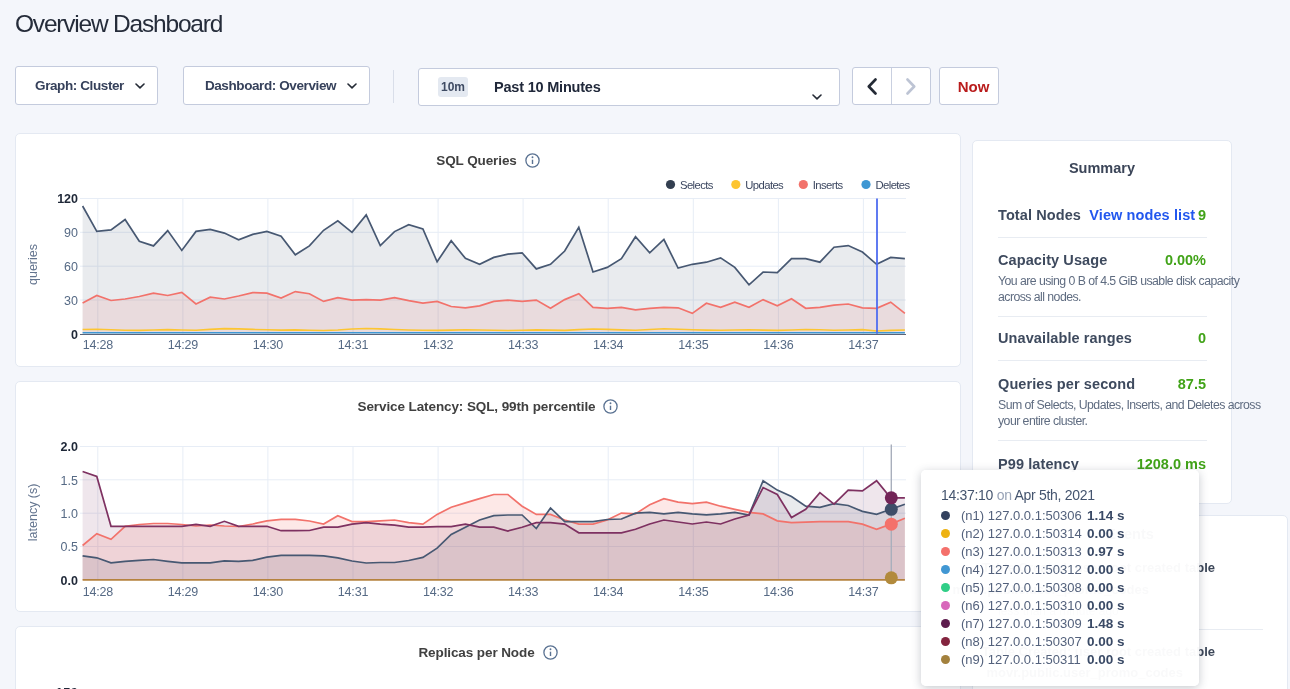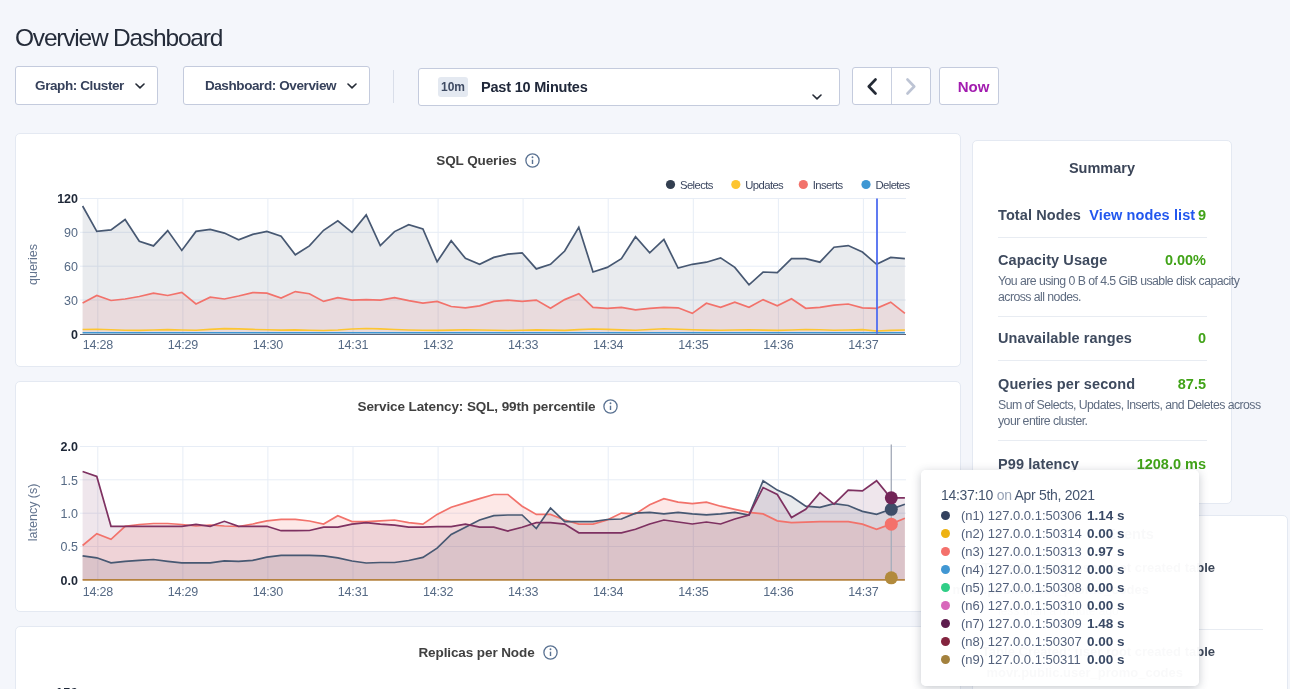--- a/index.html
+++ b/index.html
@@ -10,56 +10,56 @@
 .tdot { width:9px; height:9px; border-radius:50%; margin-left:20px; flex:none; }
 .tlbl { margin-left:11px; font-size:13px; color:#53617c; width:126px; }
 .tval { font-size:13.5px; font-weight:bold; color:#3a4a66; }
 .sumrow { position:absolute; left:25px; right:25px; display:flex; align-items:center; justify-content:space-between; }
 .sumlbl { font-size:14.5px; font-weight:bold; color:#3e4a5e; letter-spacing:0.1px; }
 .sumval { font-size:14.5px; font-weight:bold; color:#41a318; }
 .sumdesc { position:absolute; left:25px; font-size:12.3px; letter-spacing:-0.55px; color:#5f6c81; line-height:16px; white-space:nowrap; }
 .sumdiv { position:absolute; left:25px; right:24px; height:1px; background:#e8ecf2; }
 </style></head><body>
 
-<div class="abs" style="left:15px;top:24px;font-size:24.5px;color:#252c3a;letter-spacing:-1.2px;">Overview Dashboard</div>
+<div class="abs" style="left:15px;top:10px;font-size:24.5px;color:#252c3a;letter-spacing:-1.2px;">Overview Dashboard</div>
 
 <div class="btn" style="left:15px;top:66px;width:143px;height:39px;gap:11px;padding-left:7px;">
   <span style="font-size:13.5px;font-weight:bold;color:#36415b;letter-spacing:-0.4px;">Graph: Cluster</span>
     <svg width="10" height="6" viewBox="0 0 10 6" style="flex:none">
       <polyline points="1,1 5,4.8 9,1" fill="none" stroke="#242a35" stroke-width="1.6" stroke-linecap="round" stroke-linejoin="round"></polyline>
     </svg>
 </div>
 <div class="btn" style="left:183px;top:66px;width:187px;height:39px;gap:11px;">
   <span style="font-size:13.5px;font-weight:bold;color:#36415b;letter-spacing:-0.4px;">Dashboard: Overview</span>
     <svg width="10" height="6" viewBox="0 0 10 6" style="flex:none">
       <polyline points="1,1 5,4.8 9,1" fill="none" stroke="#242a35" stroke-width="1.6" stroke-linecap="round" stroke-linejoin="round"></polyline>
     </svg>
 </div>
 <div class="abs" style="left:393px;top:70px;width:1px;height:33px;background:#d9dee9;"></div>
 <div class="btn" style="left:418px;top:68px;width:422px;height:38px;justify-content:flex-start;">
   <span style="margin-left:10px;background:#e4e9f1;border-radius:3px;font-size:12px;font-weight:bold;color:#3f4b63;width:30px;height:20px;display:flex;align-items:center;justify-content:center;">10m</span>
-  <span style="margin-left:13px;font-size:14.5px;font-weight:bold;color:#20283a;letter-spacing:-0.2px;">Past 10 Minutes</span>
+  <span style="margin-left:26px;font-size:14.5px;font-weight:bold;color:#20283a;letter-spacing:-0.2px;">Past 10 Minutes</span>
   <span style="position:absolute;right:17px;top:17px;"><svg width="10" height="6" viewBox="0 0 10 6" style="flex:none">
         <polyline points="1,1 5,4.8 9,1" fill="none" stroke="#242a35" stroke-width="1.6" stroke-linecap="round" stroke-linejoin="round"></polyline>
       </svg></span>
 </div>
 <div class="btn" style="left:852px;top:67px;width:79px;height:38px;padding:0;">
   <div style="width:39px;height:100%;display:flex;align-items:center;justify-content:center;border-right:1px solid #c9d0e0;">
     <svg width="10" height="17" viewBox="0 0 10 17">
         <polyline points="8.5,1.5 1.8,8.5 8.5,15.5" fill="none" stroke="#242a35" stroke-width="2.6" stroke-linecap="round" stroke-linejoin="round"></polyline>
       </svg>
   </div>
   <div style="flex:1;height:100%;display:flex;align-items:center;justify-content:center;">
     <svg width="10" height="17" viewBox="0 0 10 17">
         <polyline points="1.5,1.5 8.2,8.5 1.5,15.5" fill="none" stroke="#bdc4d4" stroke-width="2.6" stroke-linecap="round" stroke-linejoin="round"></polyline>
       </svg>
   </div>
 </div>
 <div class="btn" style="left:939px;top:67px;width:60px;height:38px;">
-  <span style="font-size:15px;font-weight:bold;color:#a21caf;">Now</span>
+  <span style="font-size:15px;font-weight:bold;color:#b91c1c;">Now</span>
 </div>
 
 <div class="card" style="left:15px;top:133px;width:946px;height:234px;">
   <div class="ctitle" style="top:19px;">SQL Queries <svg width="15" height="15" viewBox="0 0 15 15" style="margin-left:8px;flex:none">
         <circle cx="7.5" cy="7.5" r="6.6" fill="none" stroke="#5a7292" stroke-width="1.3"></circle>
         <line x1="7.5" y1="6.7" x2="7.5" y2="11" stroke="#5a7292" stroke-width="1.4"></line>
         <circle cx="7.5" cy="4.3" r="0.95" fill="#5a7292"></circle>
       </svg></div>
   <svg width="946" height="234" viewBox="0 0 946 234" style="position:absolute;left:-1px;top:-1px">
 <line x1="65" y1="65.5" x2="891" y2="65.5" stroke="#e7edf6" stroke-width="1"></line>

